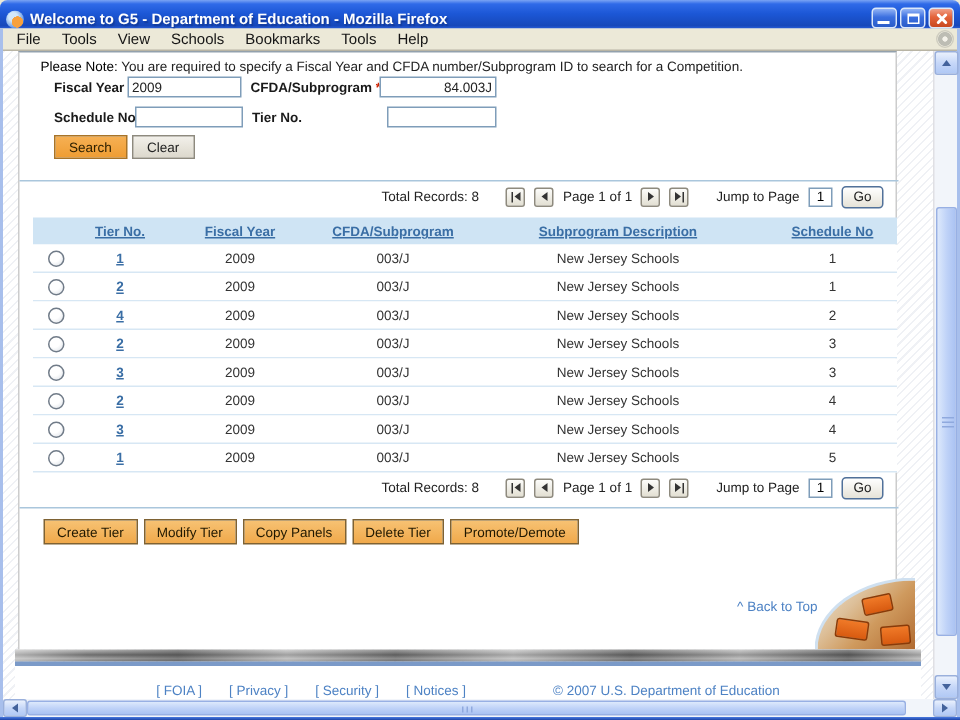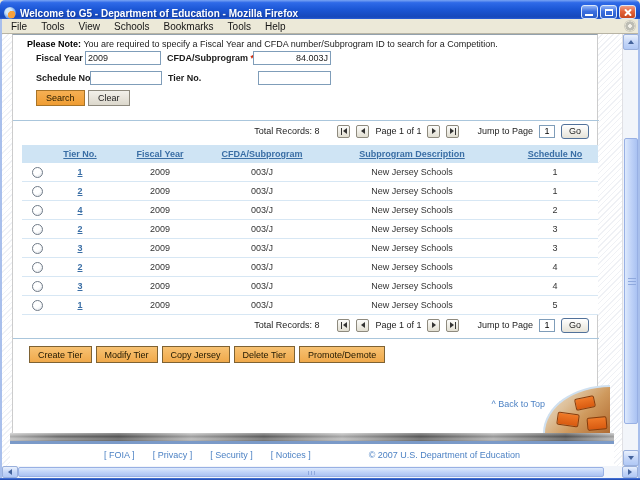--- a/index.html
+++ b/index.html
@@ -37,21 +37,21 @@
   .edge-l{left:0}.edge-r{right:0}
   .edge-b{position:absolute;left:0;top:478px;width:640px;height:2px;background:linear-gradient(180deg,#4a7ae0,#1c44a8)}
 
   
   .viewport{position:absolute;left:2px;top:34px;width:620px;height:432px;overflow:hidden;background:#fff;
     background-image:repeating-linear-gradient(135deg,rgba(150,162,188,.15) 0 1px,rgba(0,0,0,0) 1px 4px)}
   .panel{position:absolute;left:10px;top:0;width:586px;height:399px;background:#fff;
     border-left:1px solid #cccccc;border-right:1px solid #cccccc;border-top:1px solid #93a1ad}
 
   .notice{position:absolute;left:14px;top:4px;font-size:9px;color:#222;white-space:nowrap}
-  .notice .b{font-weight:bold;color:#000}
+  .notice .b{font-weight:normal;color:#000}
 
   .flabel{position:absolute;font-size:9px;font-weight:bold;color:#1a1a1a;white-space:nowrap}
   .req{color:#cc2200;font-weight:bold}
   .inp{position:absolute;height:14px;border:1px solid #7f9db9;background:#fff;font-size:9px;padding:0 2px;color:#222}
 
   .btn-search,.btn-clear{position:absolute;top:55px;height:16px;font-size:9px;padding:0 9px;cursor:default}
   .btn-search{left:23px;background:linear-gradient(180deg,#f6b054,#ef9d33);border:1px solid #a87428;color:#2e2000}
   .btn-clear{left:75px;background:linear-gradient(180deg,#f2f0ea,#dcd8cc);border:1px solid #8e8a7e;color:#222}
 
   .sep{position:absolute;left:0;width:586px;height:1px;background:#aac6dc}
@@ -91,21 +91,21 @@
     overflow:hidden;border-top:2px solid #cfe0f0;border-left:2px solid #cfe0f0;
     background:linear-gradient(135deg,#f2e6d4 0%,#ddc09a 35%,#cf9a5e 60%,#b06a30 100%)}
   .chair{position:absolute;background:linear-gradient(180deg,#f07a28,#d85a10);border:1px solid #8a3a08;border-radius:2px}
   .chair1{left:30px;top:10px;width:20px;height:12px;transform:rotate(-12deg)}
   .chair2{left:12px;top:26px;width:22px;height:13px;transform:rotate(8deg)}
   .chair3{left:42px;top:30px;width:20px;height:13px;transform:rotate(-5deg)}
   .metalbar{position:absolute;left:8px;top:399px;width:604px;height:8px;
     background:linear-gradient(90deg,rgba(255,255,255,.45) 0%,rgba(255,255,255,0) 8%,rgba(0,0,0,.22) 18%,rgba(255,255,255,.35) 30%,rgba(0,0,0,.15) 42%,rgba(255,255,255,.4) 55%,rgba(0,0,0,.2) 68%,rgba(255,255,255,.3) 80%,rgba(0,0,0,.25) 92%,rgba(255,255,255,.35) 100%),
                linear-gradient(180deg,#bcbcbc 0%,#6e6e6e 45%,#a2a2a2 75%,#828282 100%)}
   .bluebar{position:absolute;left:8px;top:407px;width:604px;height:3px;background:#7b9ac8}
-  .footer{position:absolute;left:8px;top:410px;width:604px;height:22px;background:#fff;
+  .footer{position:absolute;left:8px;top:410px;width:604px;height:32px;background:#fff;
     display:flex;align-items:center;justify-content:center;gap:18px;font-size:9px;color:#4d82c4;white-space:nowrap}
   .footer .cgap{width:22px}
 
   
   .vscroll{position:absolute;left:622px;top:34px;width:16px;height:432px;background:#f2f5fa;border-left:1px solid #e0e0e4}
   .sb-btn{position:absolute;left:0;width:16px;height:16px;border:1px solid #9ab0dc;border-radius:2px;
     background:linear-gradient(180deg,#eaf1fd,#c6d7f8 50%,#b0c8f5);display:flex;align-items:center;justify-content:center}
   .sb-up{top:0}.sb-down{bottom:0}
   .tri-up{width:0;height:0;border-left:3px solid transparent;border-right:3px solid transparent;border-bottom:4px solid #44639c}
   .tri-down{width:0;height:0;border-left:3px solid transparent;border-right:3px solid transparent;border-top:4px solid #44639c}
@@ -329,21 +329,21 @@
         <span>Jump to Page</span>
         <input class="jump-inp" value="1" style="">
         <button class="btn-go">Go</button>
       </div>
 
       <div class="sep" style="top:303px"></div>
 
       <div class="actions">
         <button class="act-btn">Create Tier</button>
         <button class="act-btn">Modify Tier</button>
-        <button class="act-btn">Copy Jersey</button>
+        <button class="act-btn">Copy Panels</button>
         <button class="act-btn">Delete Tier</button>
         <button class="act-btn">Promote/Demote</button>
       </div>
 
       <span class="back-top">^ Back to Top</span>
     </div>
 
     <div class="photo">
       <span class="chair chair1"></span>
       <span class="chair chair2"></span>

